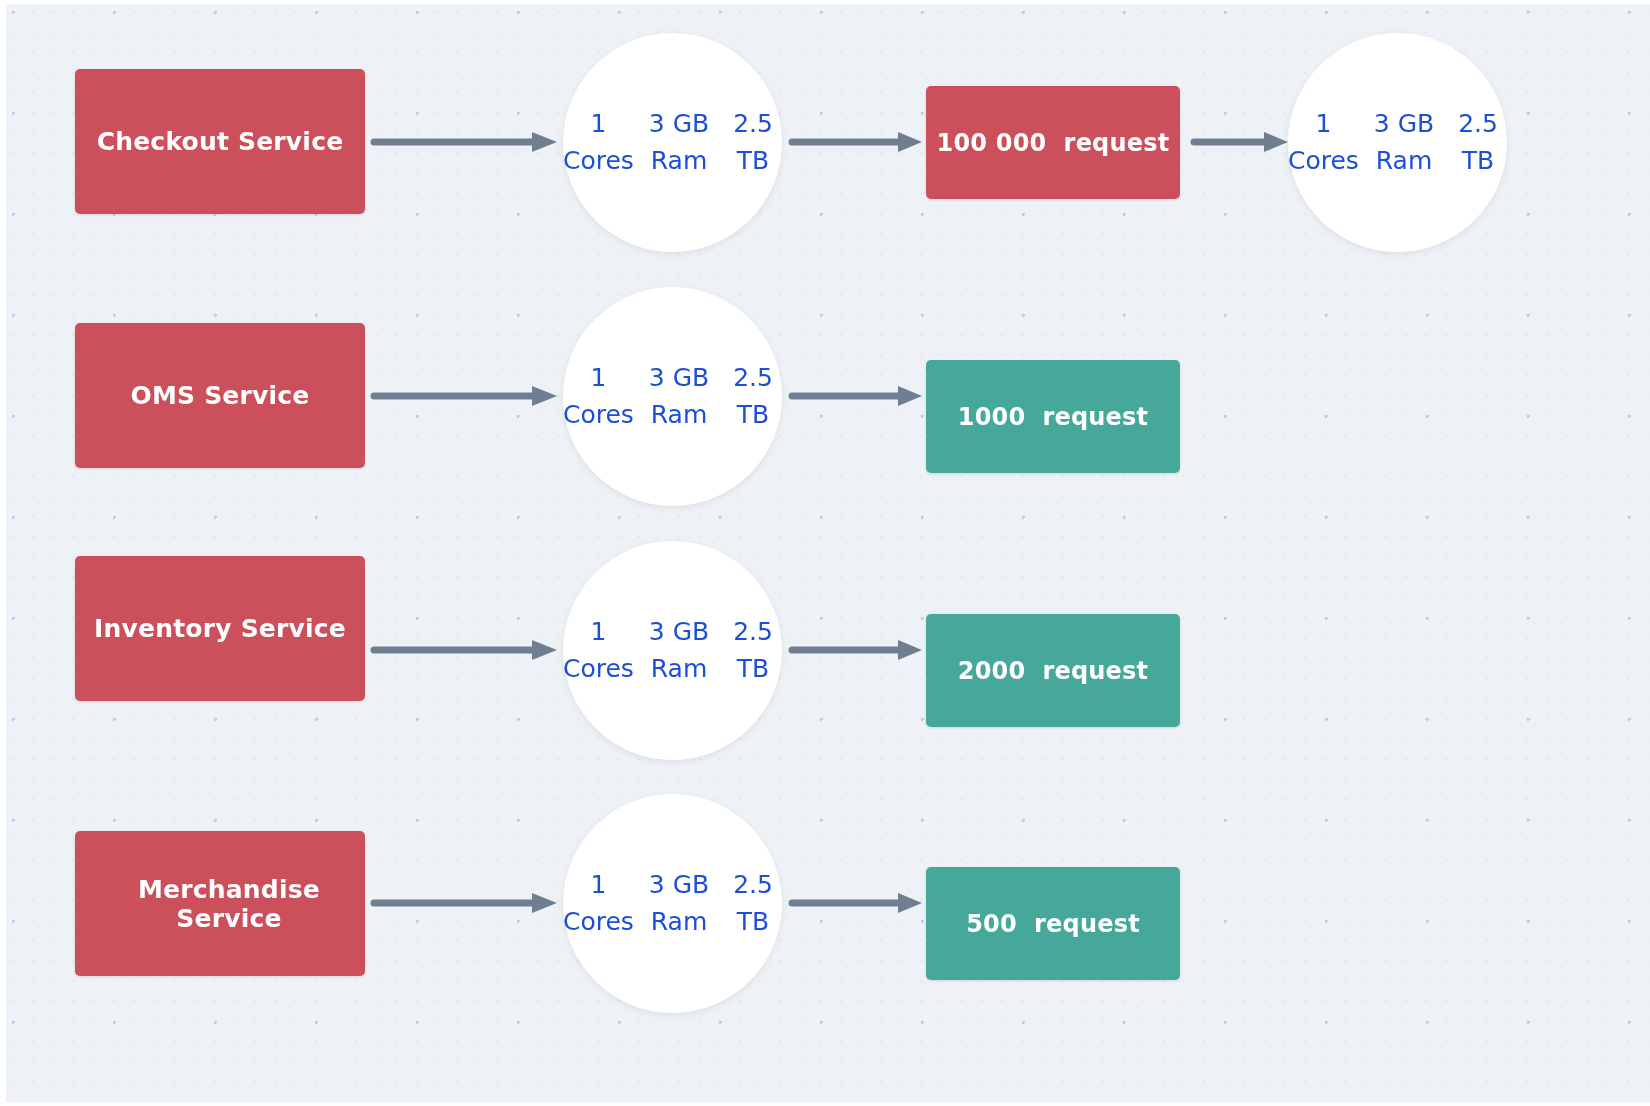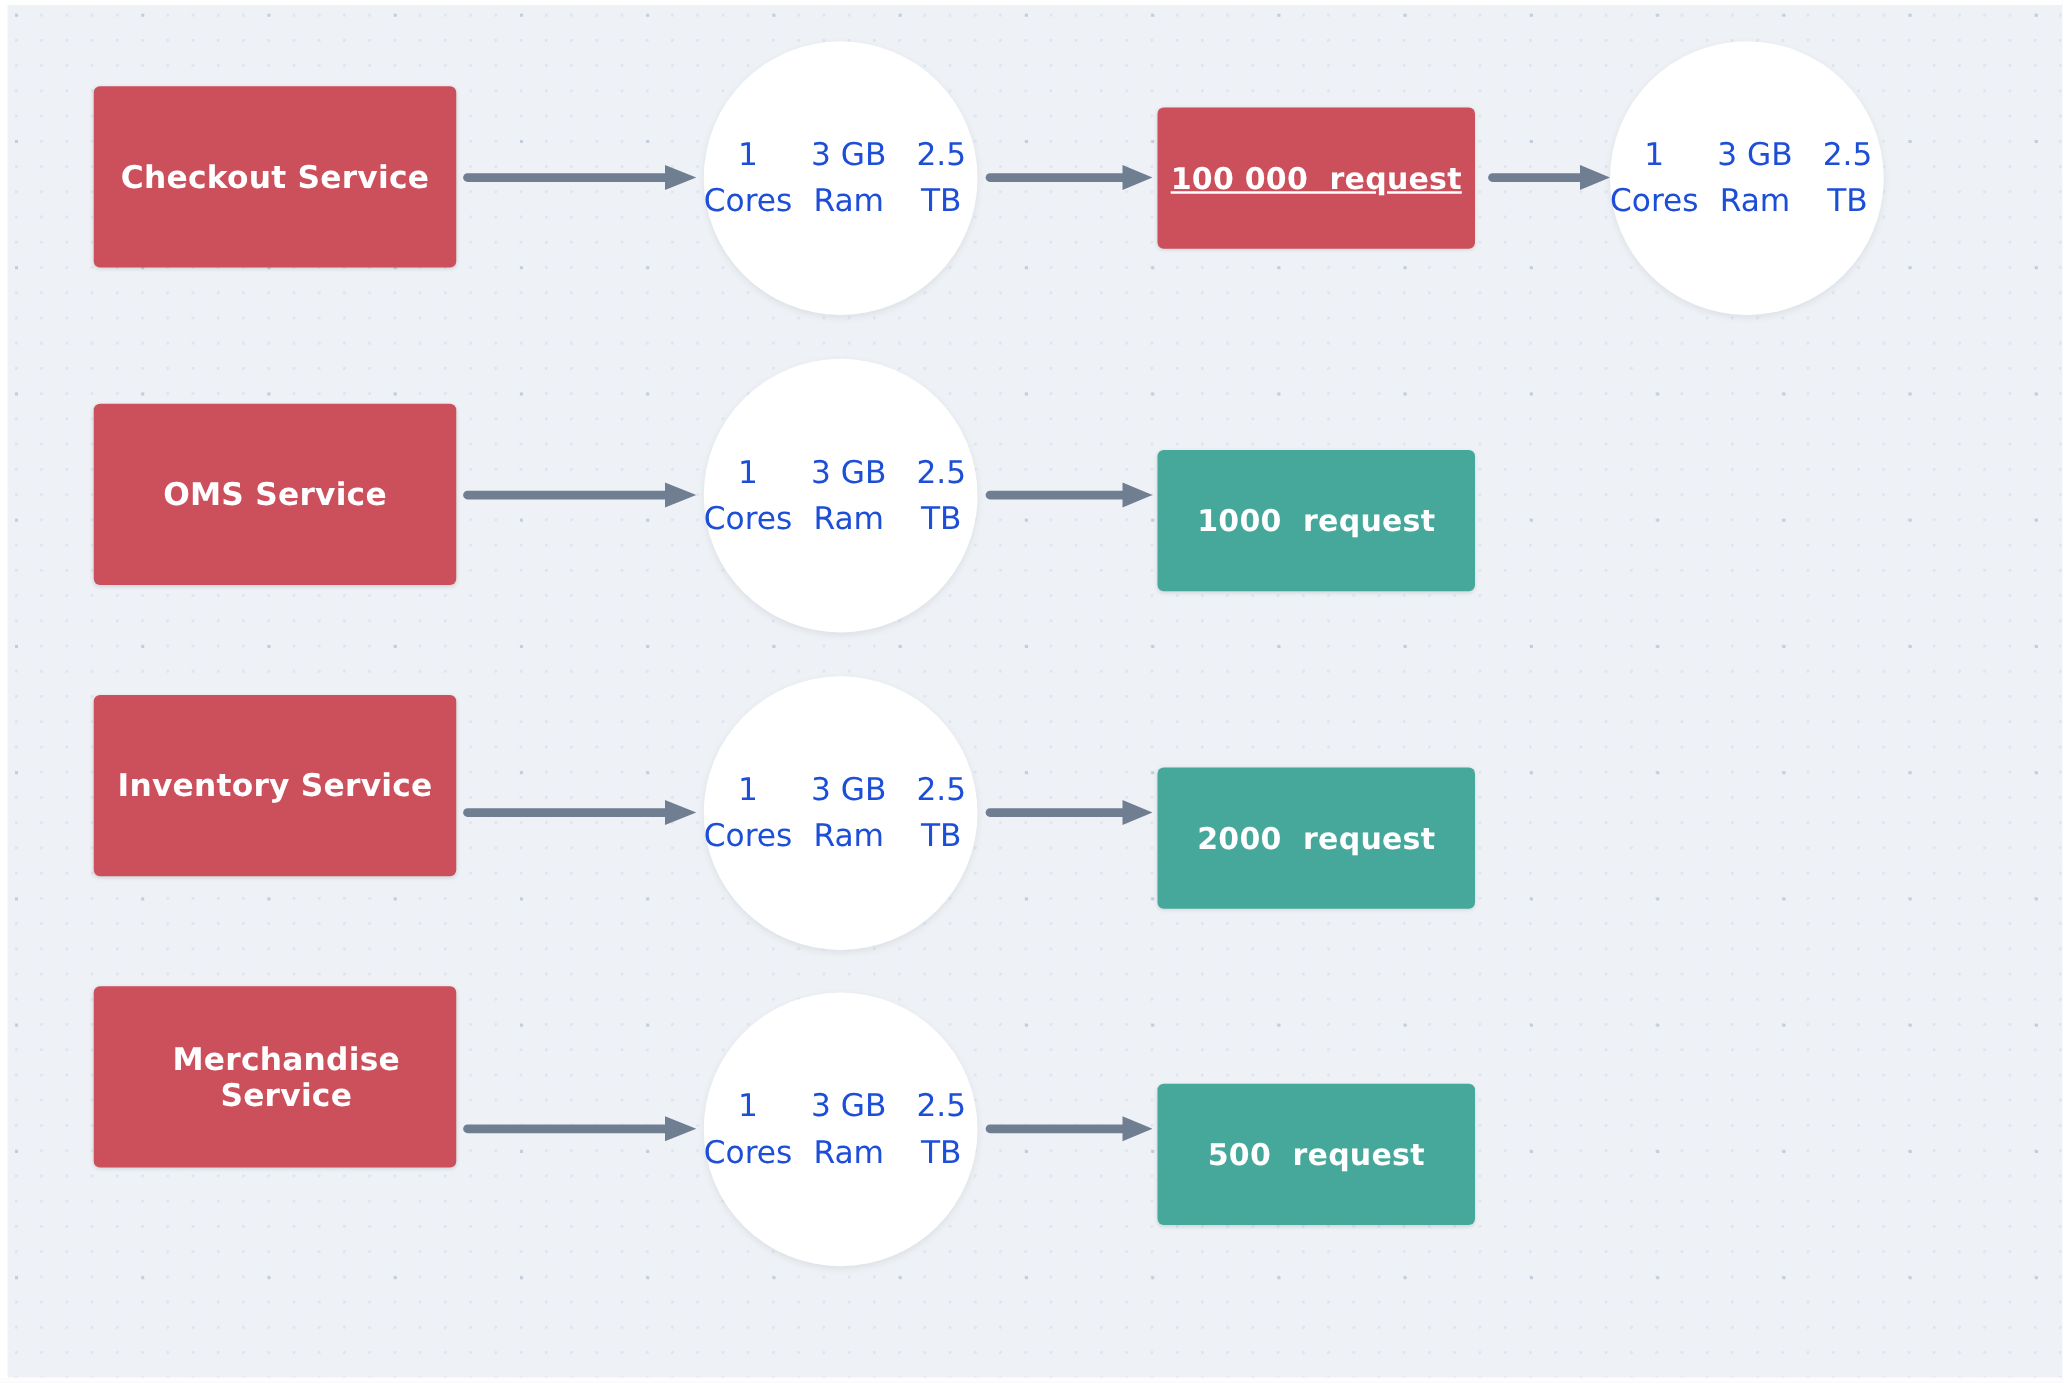--- a/index.html
+++ b/index.html
@@ -69,21 +69,21 @@
     height: 145px;
   }
 
   .node-rect.request {
     width: 254px;
     height: 113px;
     font-size: 24px;
     font-weight: 600;
     white-space: pre;
   }
-  .node-rect.request.red  { background: #cc4f5c; text-decoration: underline; }
+  .node-rect.request.red  { background: #cc4f5c; }
   .node-rect.request.teal { background: #45a89a; margin-top: 20px; }
 
   .node-circle {
     width: 219px;
     height: 219px;
     border-radius: 50%;
     background: #ffffff;
     box-shadow: 0 2px 6px rgba(60, 72, 88, 0.10);
     color: #1d4ed8;
     flex-direction: row;
@@ -200,21 +200,21 @@
     <svg width="132" height="22" viewBox="0 0 132 22">
       <line x1="2" y1="11" x2="110" y2="11" stroke="#707e91" stroke-width="7" stroke-linecap="round"></line>
       <polygon points="108,1 132,11 108,21" fill="#707e91"></polygon>
     </svg>
   </div>
 
   <div class="node node-rect request teal" style="left:926px; top:594px;">
     <span>2000  request</span>
   </div>
 
-  <div class="node node-rect service" style="left:75px; top:789px;padding-left:18px;">
+  <div class="node node-rect service" style="left:75px; top:831px;padding-left:18px;">
     <span>Merchandise Service</span>
   </div>
 
   <div class="arrow" style="left:372px; top:892px; width:185px;">
     <svg width="185" height="22" viewBox="0 0 185 22">
       <line x1="2" y1="11" x2="162" y2="11" stroke="#707e91" stroke-width="7" stroke-linecap="round"></line>
       <polygon points="160,1 185,11 160,21" fill="#707e91"></polygon>
     </svg>
   </div>
 

